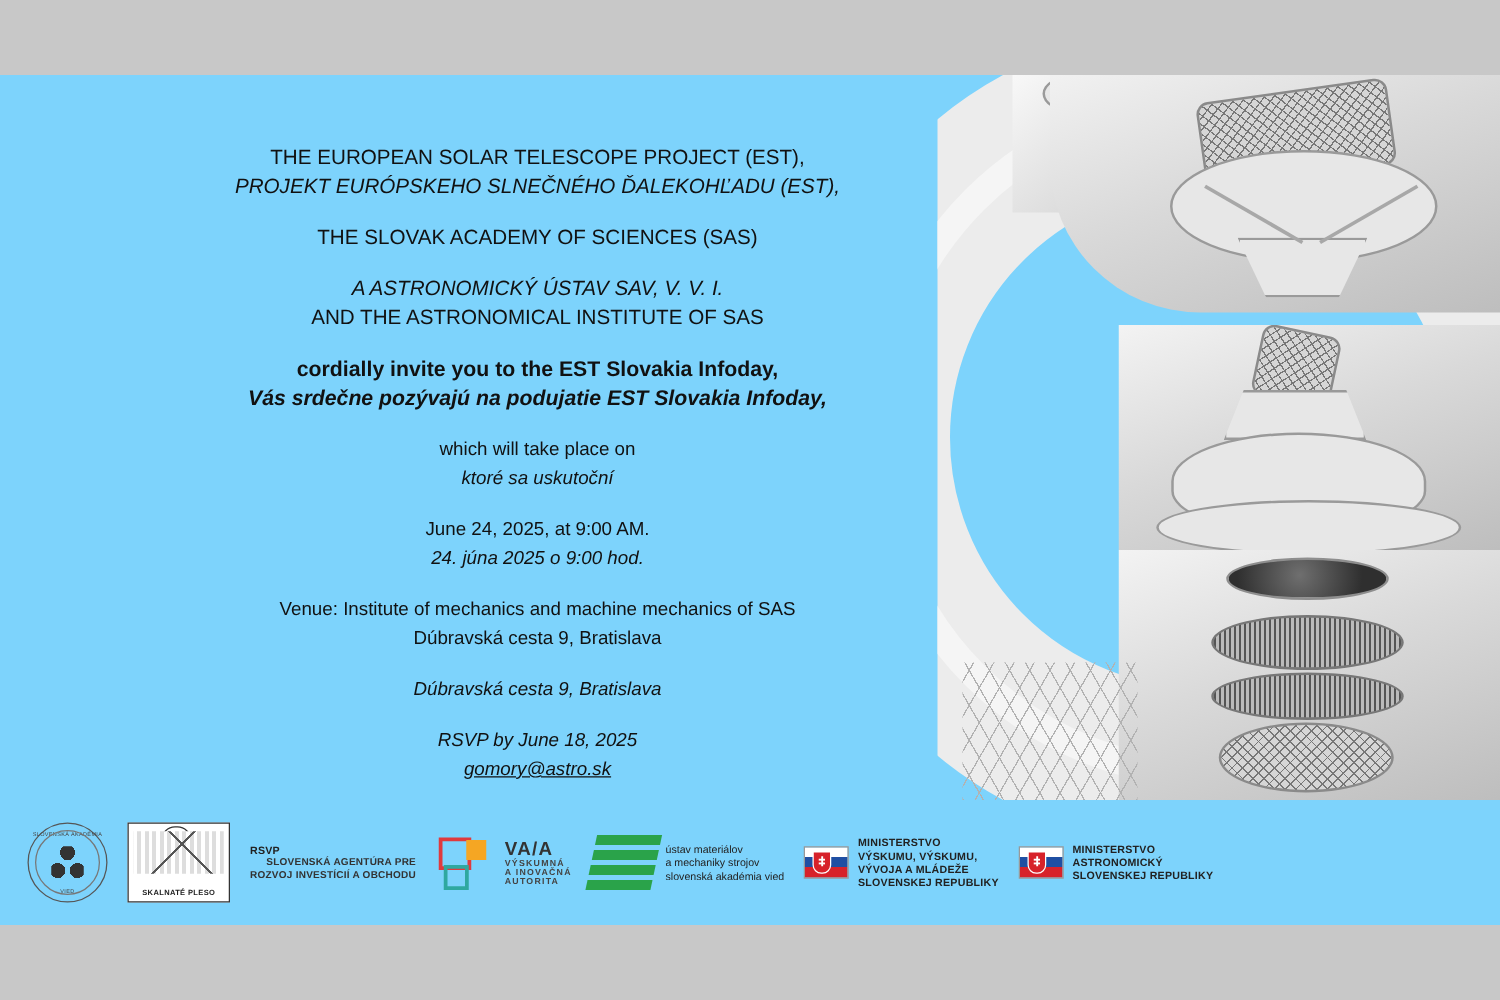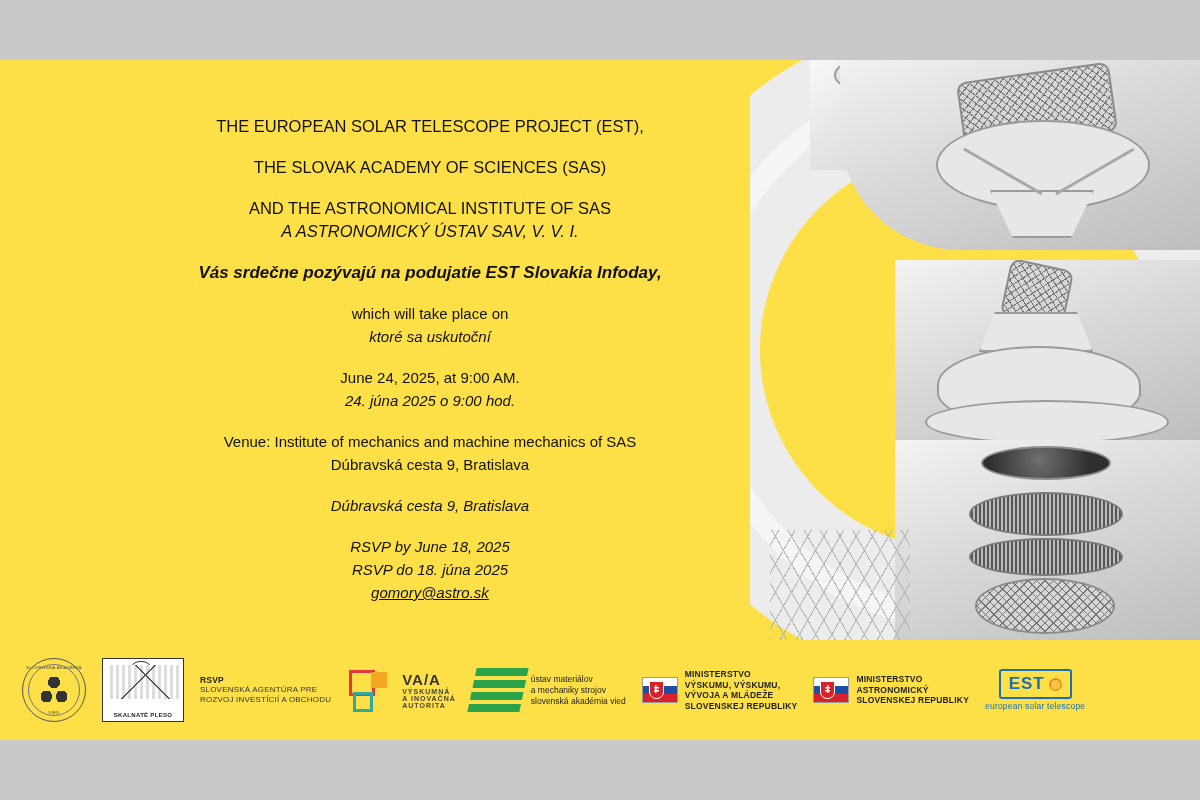--- a/index.html
+++ b/index.html
@@ -18,21 +18,21 @@
     width: 1200px;
     height: 800px;
     background: #c8c8c8;
   }
   .sheet {
     position: absolute;
     left: 0;
     top: 60px;
     width: 1200px;
     height: 680px;
-    background: #fde047;
+    background: #7dd3fc;
     overflow: hidden;
   }
 
   
   .art-panel {
     position: absolute;
     right: 0;
     top: 0;
     width: 450px;
     height: 580px;
@@ -173,24 +173,25 @@
     position: relative;
   }
   .logo-txt {
     font-size: 8.5px;
     line-height: 10.5px;
     color: #222;
     font-weight: bold;
     letter-spacing: .2px;
   }
   .logo-txt .lt-small {
-    font-weight: normal;
+    font-weight: bold;
     font-size: 8px;
     line-height: 10px;
     color: #333;
+    text-align: right;
   }
 
   
   .seal {
     width: 62px; height: 62px; border-radius: 50%;
     border: 1.5px solid #555;
     position: relative;
     display: flex; align-items: center; justify-content: center;
   }
   .seal:after {
@@ -350,32 +351,34 @@
         <div class="lattice" style="left:80px;top:138px;width:136px;height:52px;border-radius:50%;"></div>
       </div>
 
       <div class="wireframe" style="left:20px;top:470px;width:140px;height:110px;"></div>
     </div>
 
     <div class="invite">
 
       <div class="blk">
         <div class="ln">THE EUROPEAN SOLAR TELESCOPE PROJECT (EST),</div>
+        <div class="ln it">PROJEKT EURÓPSKEHO SLNEČNÉHO ĎALEKOHĽADU (EST),</div>
       </div>
 
       <div class="blk">
         <div class="ln">THE SLOVAK ACADEMY OF SCIENCES (SAS)</div>
       </div>
 
       <div class="blk">
+        <div class="ln it">A ASTRONOMICKÝ ÚSTAV SAV, V. V. I.</div>
         <div class="ln">AND THE ASTRONOMICAL INSTITUTE OF SAS</div>
-        <div class="ln it">A ASTRONOMICKÝ ÚSTAV SAV, V. V. I.</div>
-      </div>
-
-      <div class="blk">
+      </div>
+
+      <div class="blk">
+        <div class="ln bd">cordially invite you to the EST Slovakia Infoday,</div>
         <div class="ln bdit">Vás srdečne pozývajú na podujatie EST Slovakia Infoday,</div>
       </div>
 
       <div class="blk">
         <div class="ln lg">which will take place on</div>
         <div class="ln it lg">ktoré sa uskutoční</div>
       </div>
 
       <div class="blk">
         <div class="ln lg">June 24, 2025, at 9:00 AM.</div>
@@ -386,21 +389,20 @@
         <div class="ln lg">Venue: Institute of mechanics and machine mechanics of SAS</div>
         <div class="ln lg">Dúbravská cesta 9, Bratislava</div>
       </div>
 
       <div class="blk">
         <div class="ln it lg">Dúbravská cesta 9, Bratislava</div>
       </div>
 
       <div class="blk">
         <div class="ln it lg">RSVP by June 18, 2025</div>
-        <div class="ln it lg">RSVP do 18. júna 2025</div>
         <div class="ln ul lg">gomory@astro.sk</div>
       </div>
 
     </div>
 
     <div class="logos">
 
       <div class="logo">
         <div class="logo-mark">
           <div class="seal">
@@ -476,26 +478,17 @@
               <div class="shield"></div>
             </div>
         </div>
         <div class="logo-txt">
           <div>MINISTERSTVO</div>
           <div>ASTRONOMICKÝ</div>
           <div>SLOVENSKEJ REPUBLIKY</div>
         </div>
       </div>
 
-      <div class="logo">
-        <div class="est">
-          <div class="wordmark">
-            <span class="txt">EST</span>
-            <span class="sun"></span>
-          </div>
-          <div class="sub">european solar telescope</div>
-        </div>
-      </div>
 
     </div>
 
   </div>
 </div>
 
 </body></html>

